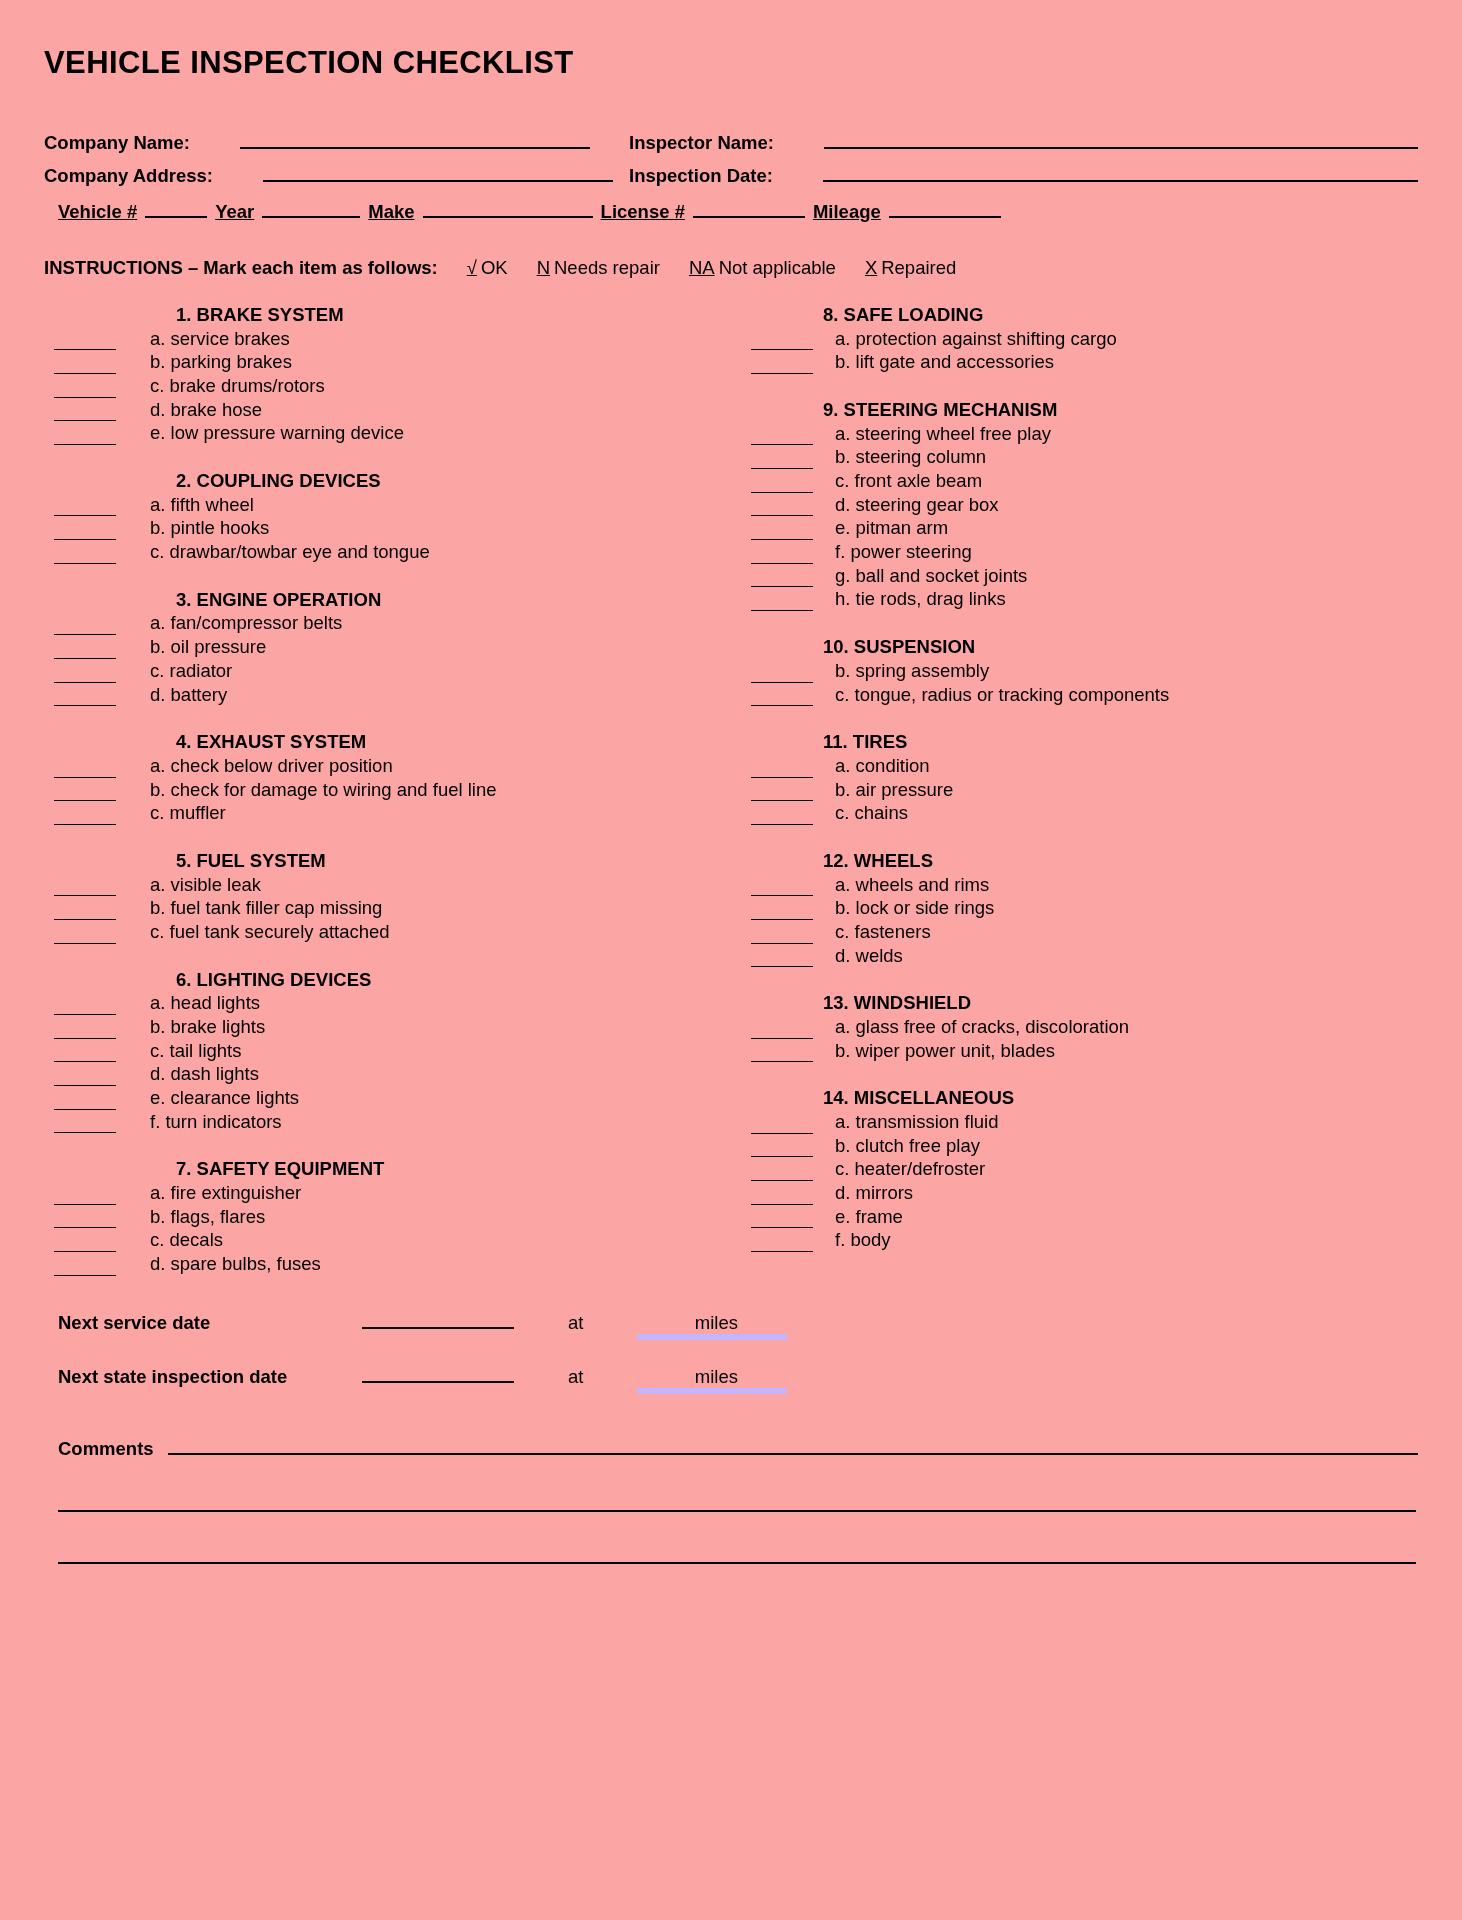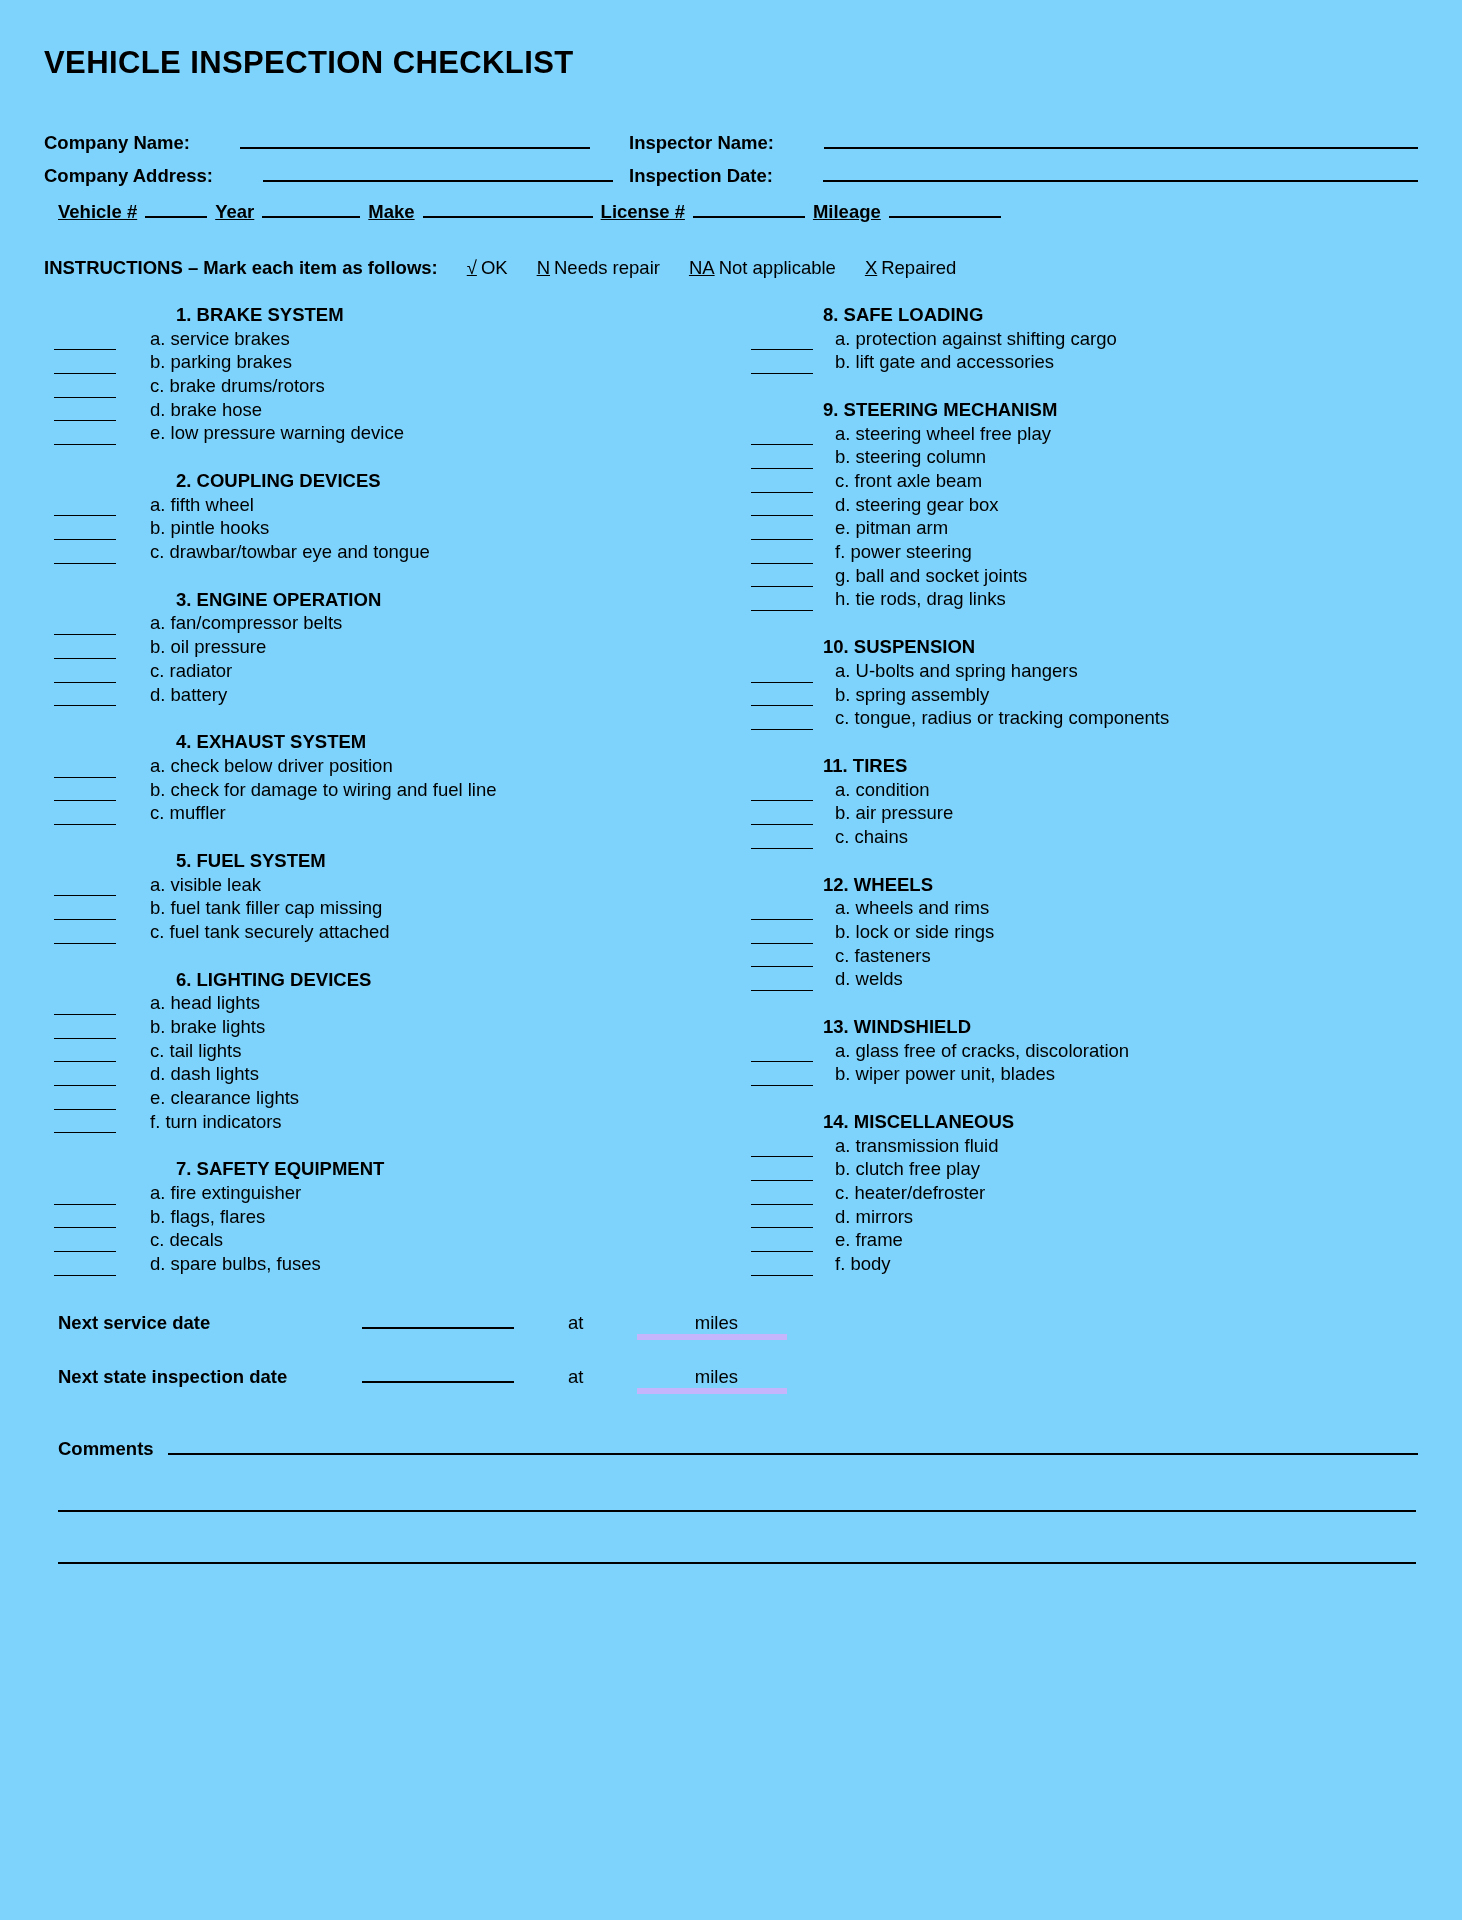--- a/index.html
+++ b/index.html
@@ -10,21 +10,21 @@
   body {
     font-family: "Liberation Sans", sans-serif;
     color: #000000;
   }
   .page {
     width: 1462px;
     height: 1920px;
     box-sizing: border-box;
     padding: 34px 44px 0 44px;
     position: relative;
-    background: #7dd3fc;
+    background: #fca5a5;
     overflow: hidden;
   }
 
   
   .doc-title {
     font-size: 31px;
     font-weight: bold;
     letter-spacing: 0.4px;
     margin: 12px 0 0 0;
     line-height: 1.1;
@@ -472,24 +472,20 @@
           <div class="item">
             <span class="item-blank"></span>
             <span class="item-label">h. tie rods, drag links</span>
           </div>
         </div>
         <div class="group-spacer"></div>
         <div class="group">
           <div class="group-title">10. SUSPENSION</div>
           <div class="item">
             <span class="item-blank"></span>
-            <span class="item-label">a. U-bolts and spring hangers</span>
-          </div>
-          <div class="item">
-            <span class="item-blank"></span>
             <span class="item-label">b. spring assembly</span>
           </div>
           <div class="item">
             <span class="item-blank"></span>
             <span class="item-label">c. tongue, radius or tracking components</span>
           </div>
         </div>
         <div class="group-spacer"></div>
         <div class="group">
           <div class="group-title">11. TIRES</div>

